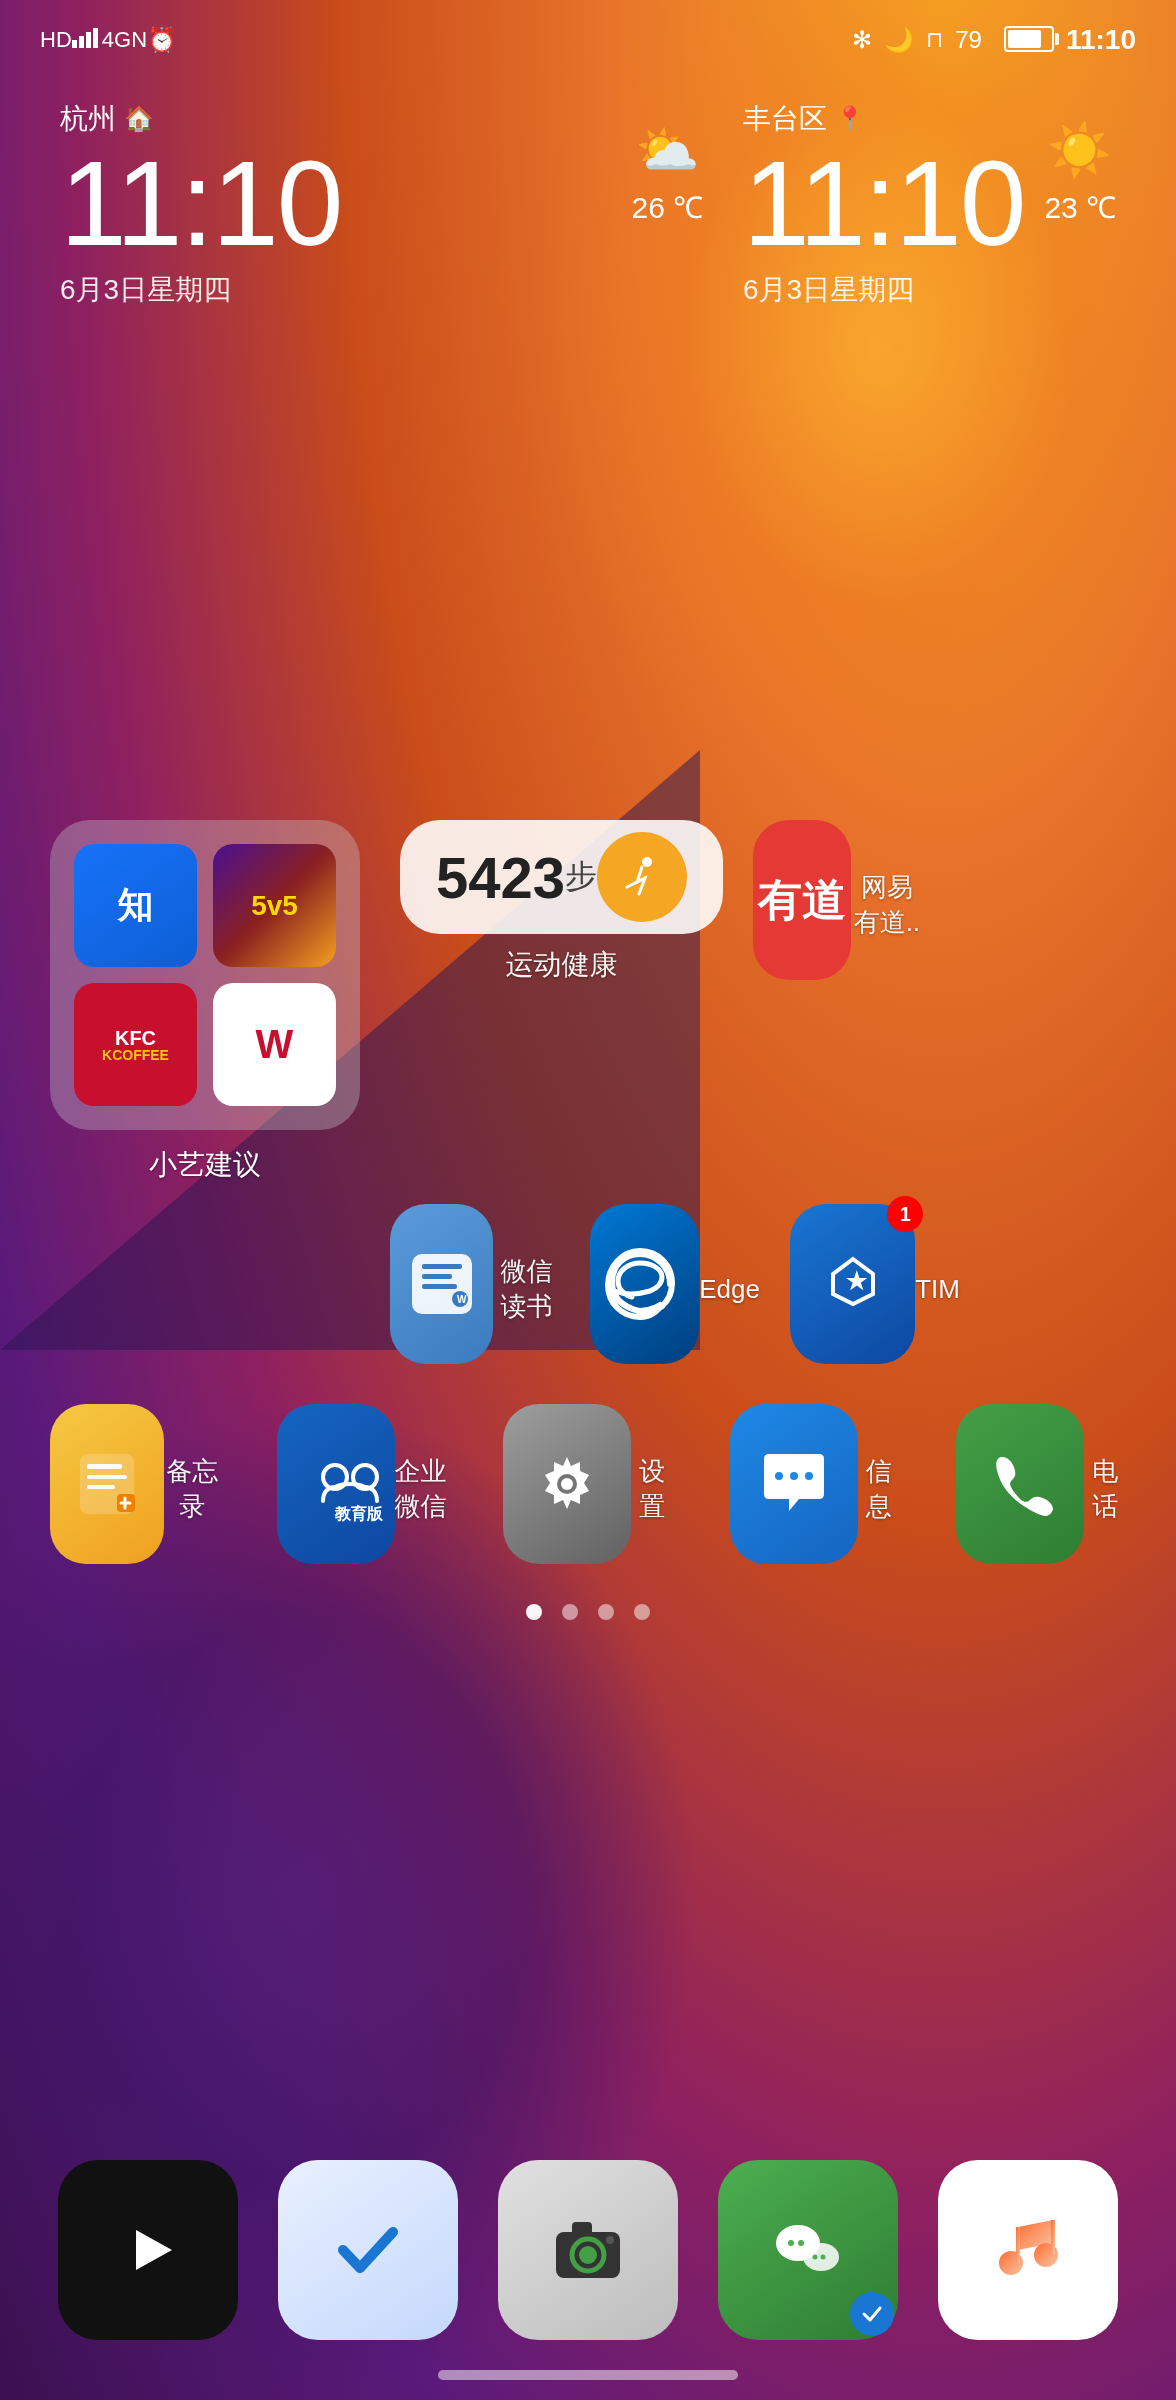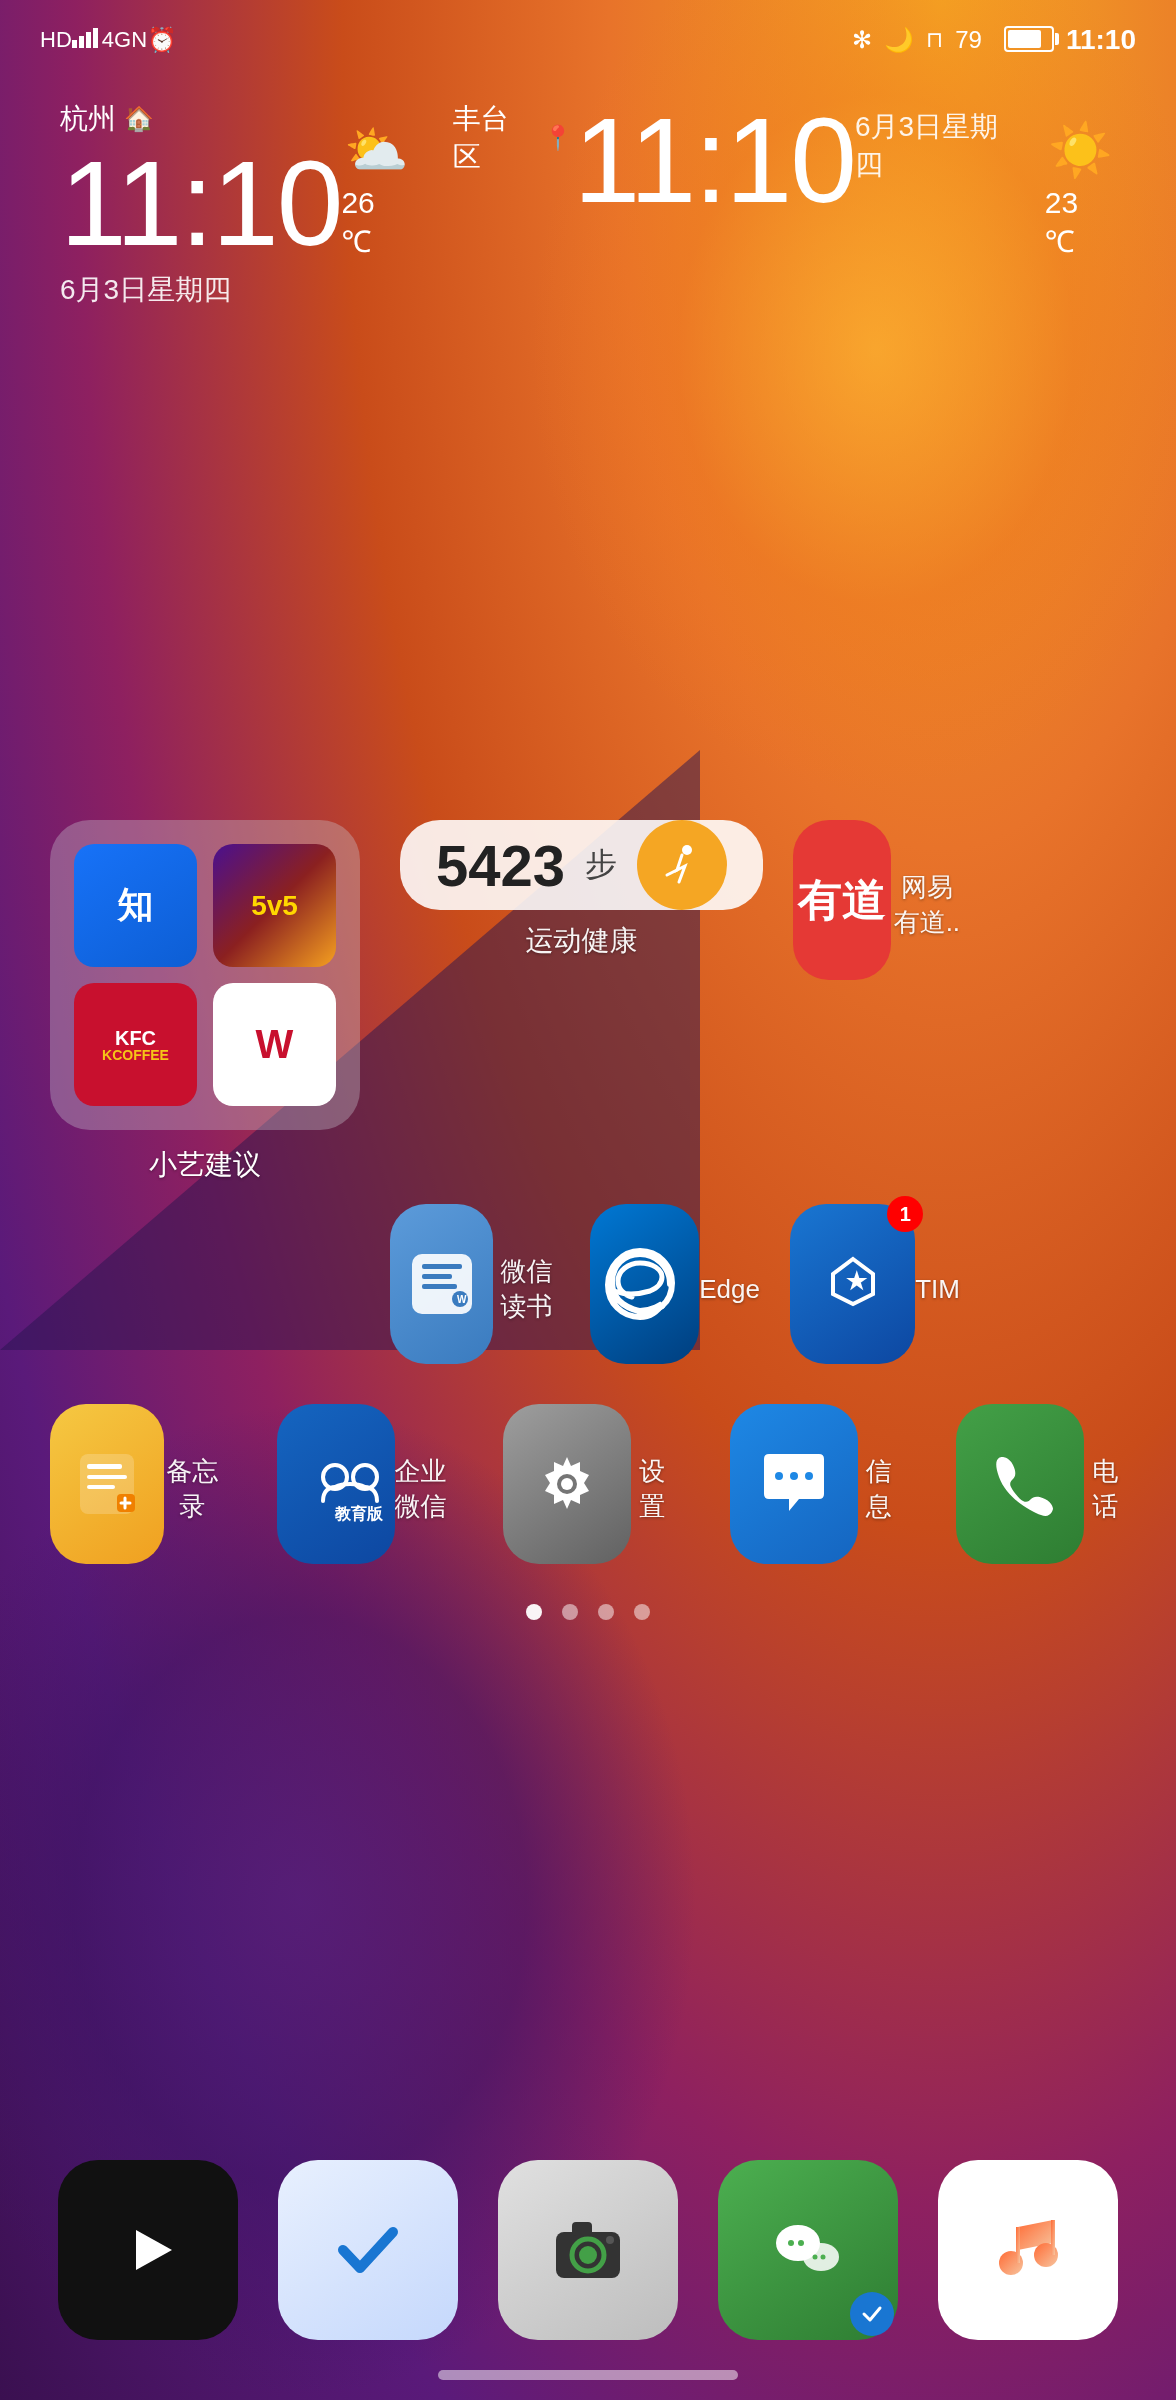--- a/index.html
+++ b/index.html
@@ -220,25 +220,24 @@
     .folder-wrapper {
       display: flex;
       flex-direction: column;
       align-items: center;
     }
 
     
     .step-widget {
       background: rgba(255,255,255,0.88);
       border-radius: 40px;
-      padding: 0 36px;
+      padding: 12px 36px;
       height: 140px;
       display: flex;
       align-items: center;
-      gap: 20px;
       flex: 1;
       max-width: 420px;
     }
 
     .step-count {
       font-size: 58px;
       font-weight: 600;
       color: #222;
     }
 
@@ -514,21 +513,21 @@
     </div>
     <div class="clock-time">11:10</div>
     <div class="clock-date">6月3日星期四</div>
   </div>
 
   <div style="display:flex;flex-direction:column;align-items:center;padding-top:20px;margin-right:40px;">
     <span style="font-size:52px;">⛅</span>
     <span style="color:white;font-size:30px;margin-top:5px;">26 ℃</span>
   </div>
 
-  <div style="display:flex;flex-direction:row;align-items:flex-start;">
+  <div style="display:flex;flex-direction:column;align-items:flex-start;">
     <div class="city-label-right">
       <span>丰台区</span>
       <span style="font-size:24px;">📍</span>
     </div>
     <div class="clock-time-right">11:10</div>
     <div class="clock-date-right">6月3日星期四</div>
   </div>
 
   <div style="display:flex;flex-direction:column;align-items:center;padding-top:20px;margin-left:20px;">
     <span style="font-size:52px;">☀️</span>

